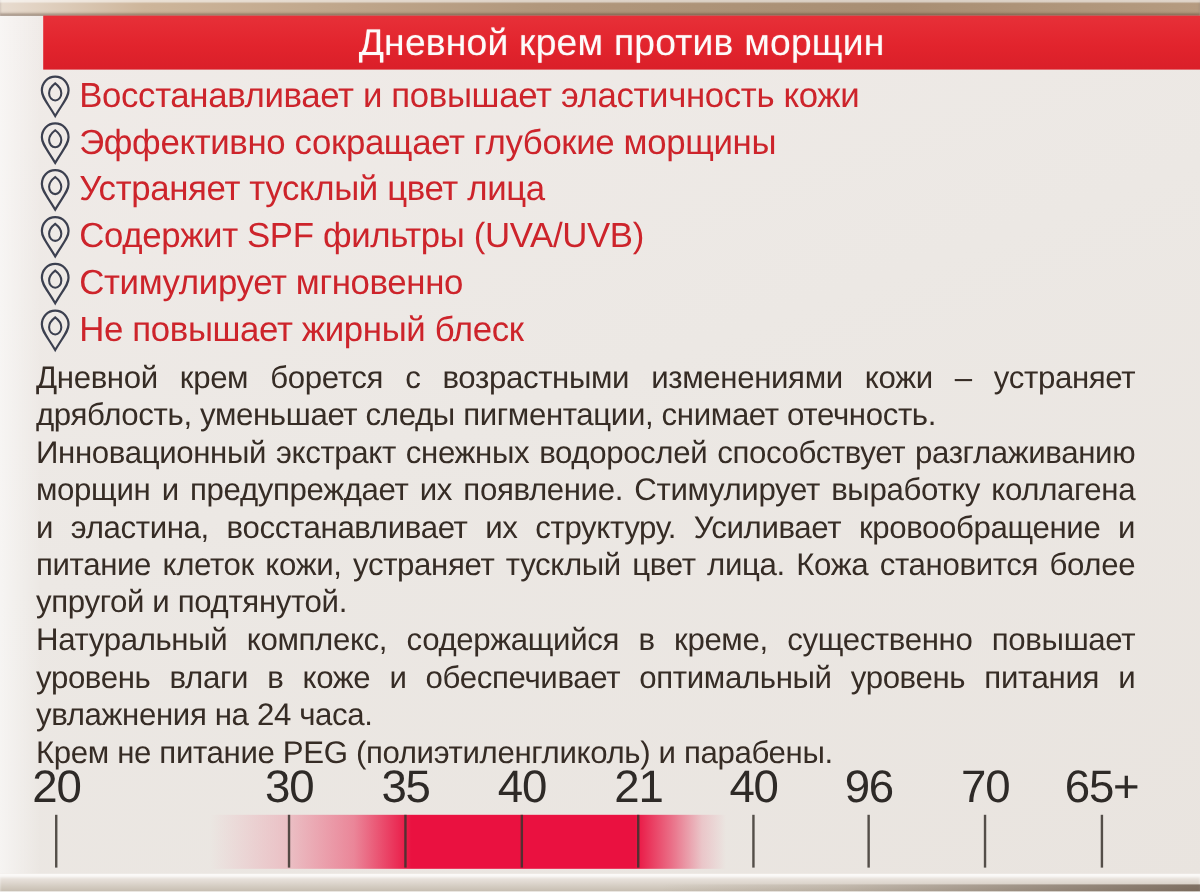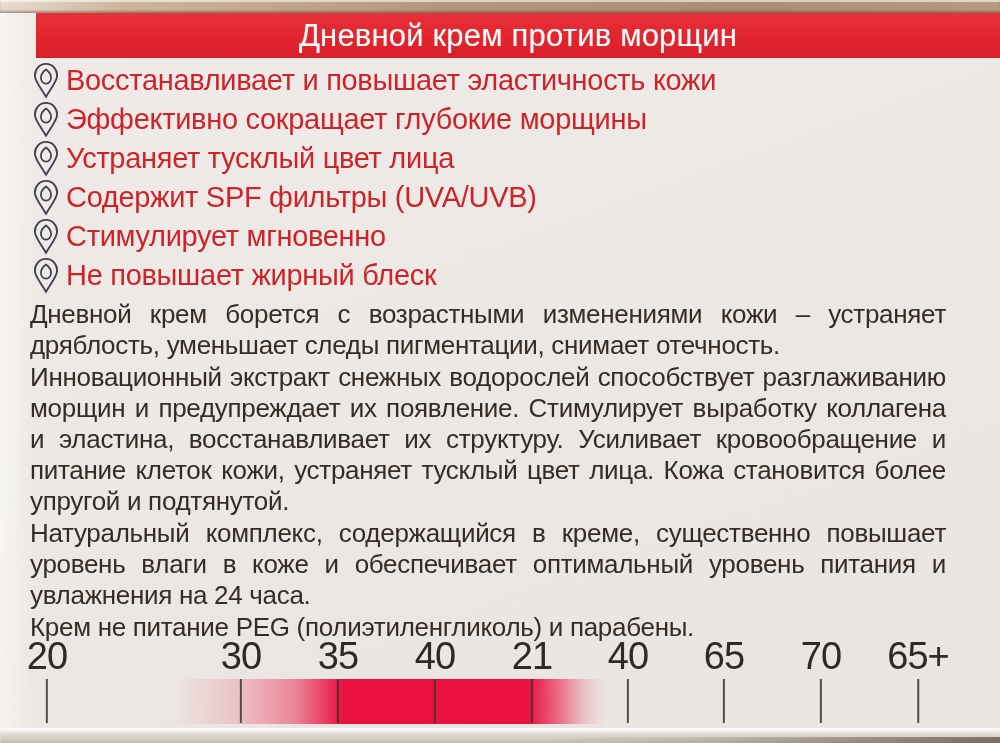--- a/index.html
+++ b/index.html
@@ -156,21 +156,21 @@
     </div>
     <div class="scale-item si-5">
       <span class="scale-num">21</span>
       <span class="scale-tick"></span>
     </div>
     <div class="scale-item si-6">
       <span class="scale-num">40</span>
       <span class="scale-tick"></span>
     </div>
     <div class="scale-item si-7">
-      <span class="scale-num">65</span>
+      <span class="scale-num">96</span>
       <span class="scale-tick"></span>
     </div>
     <div class="scale-item si-8">
       <span class="scale-num">70</span>
       <span class="scale-tick"></span>
     </div>
     <div class="scale-item si-9">
       <span class="scale-num">65+</span>
       <span class="scale-tick"></span>
     </div>

